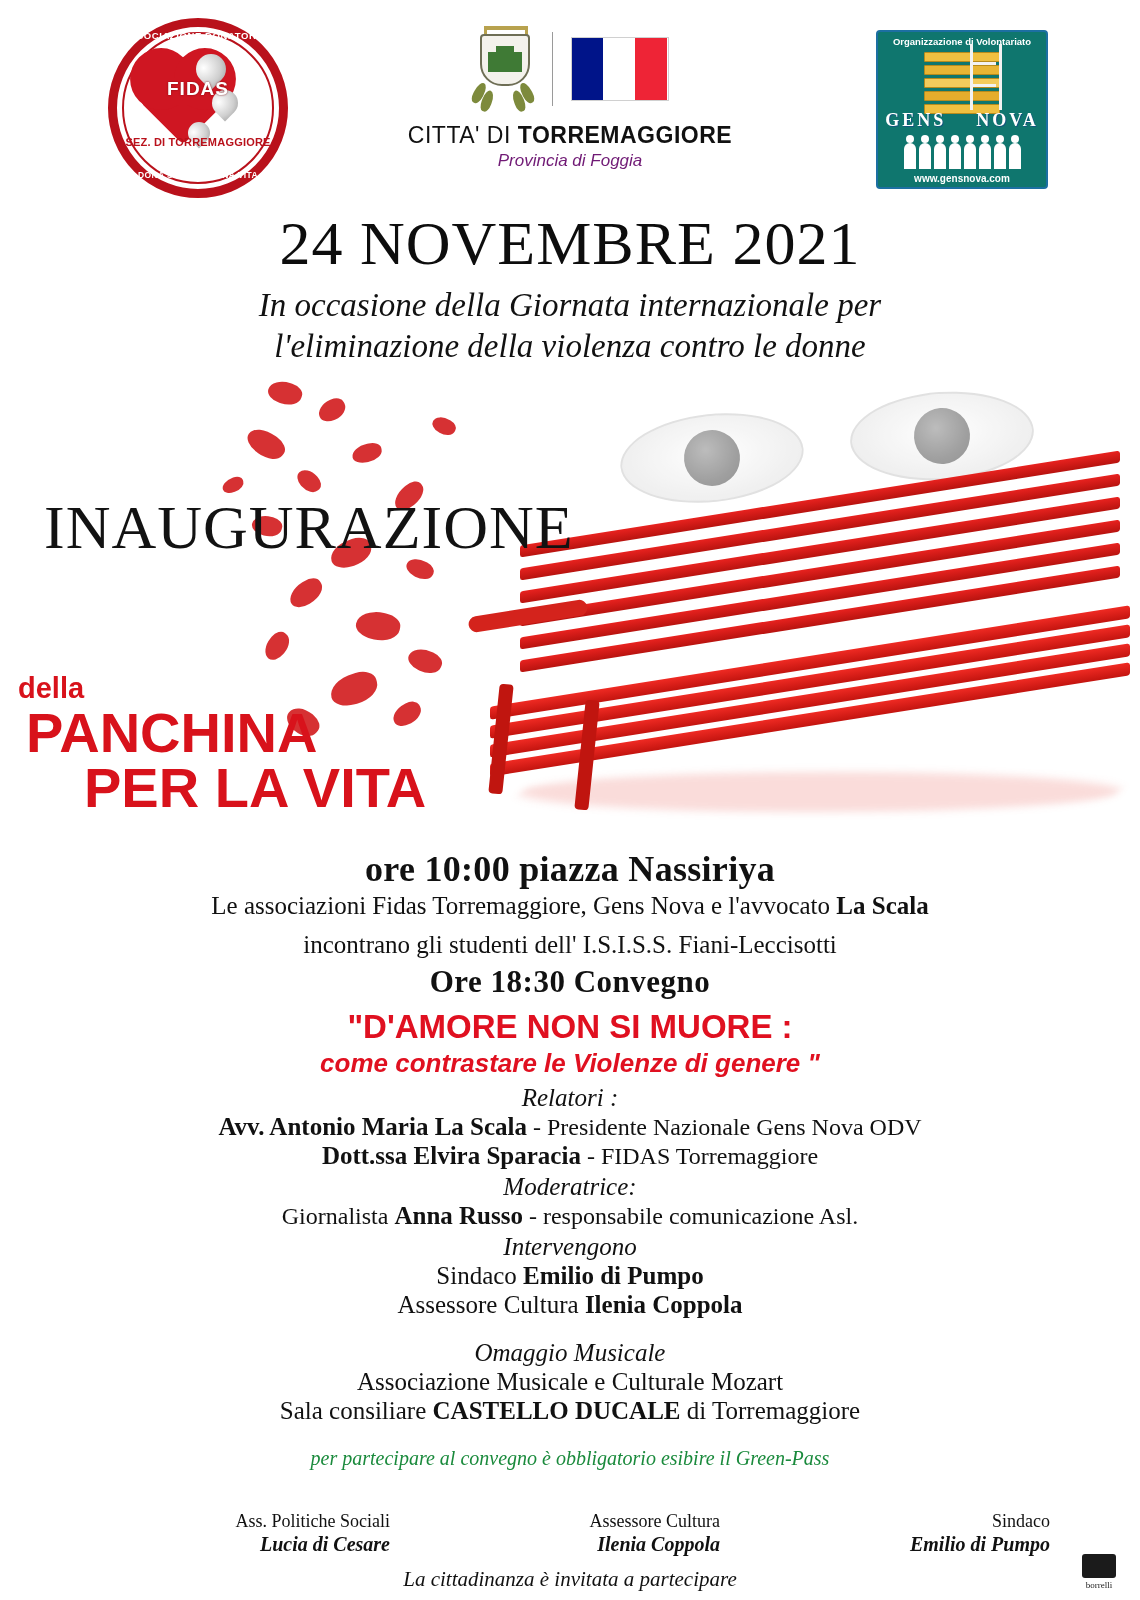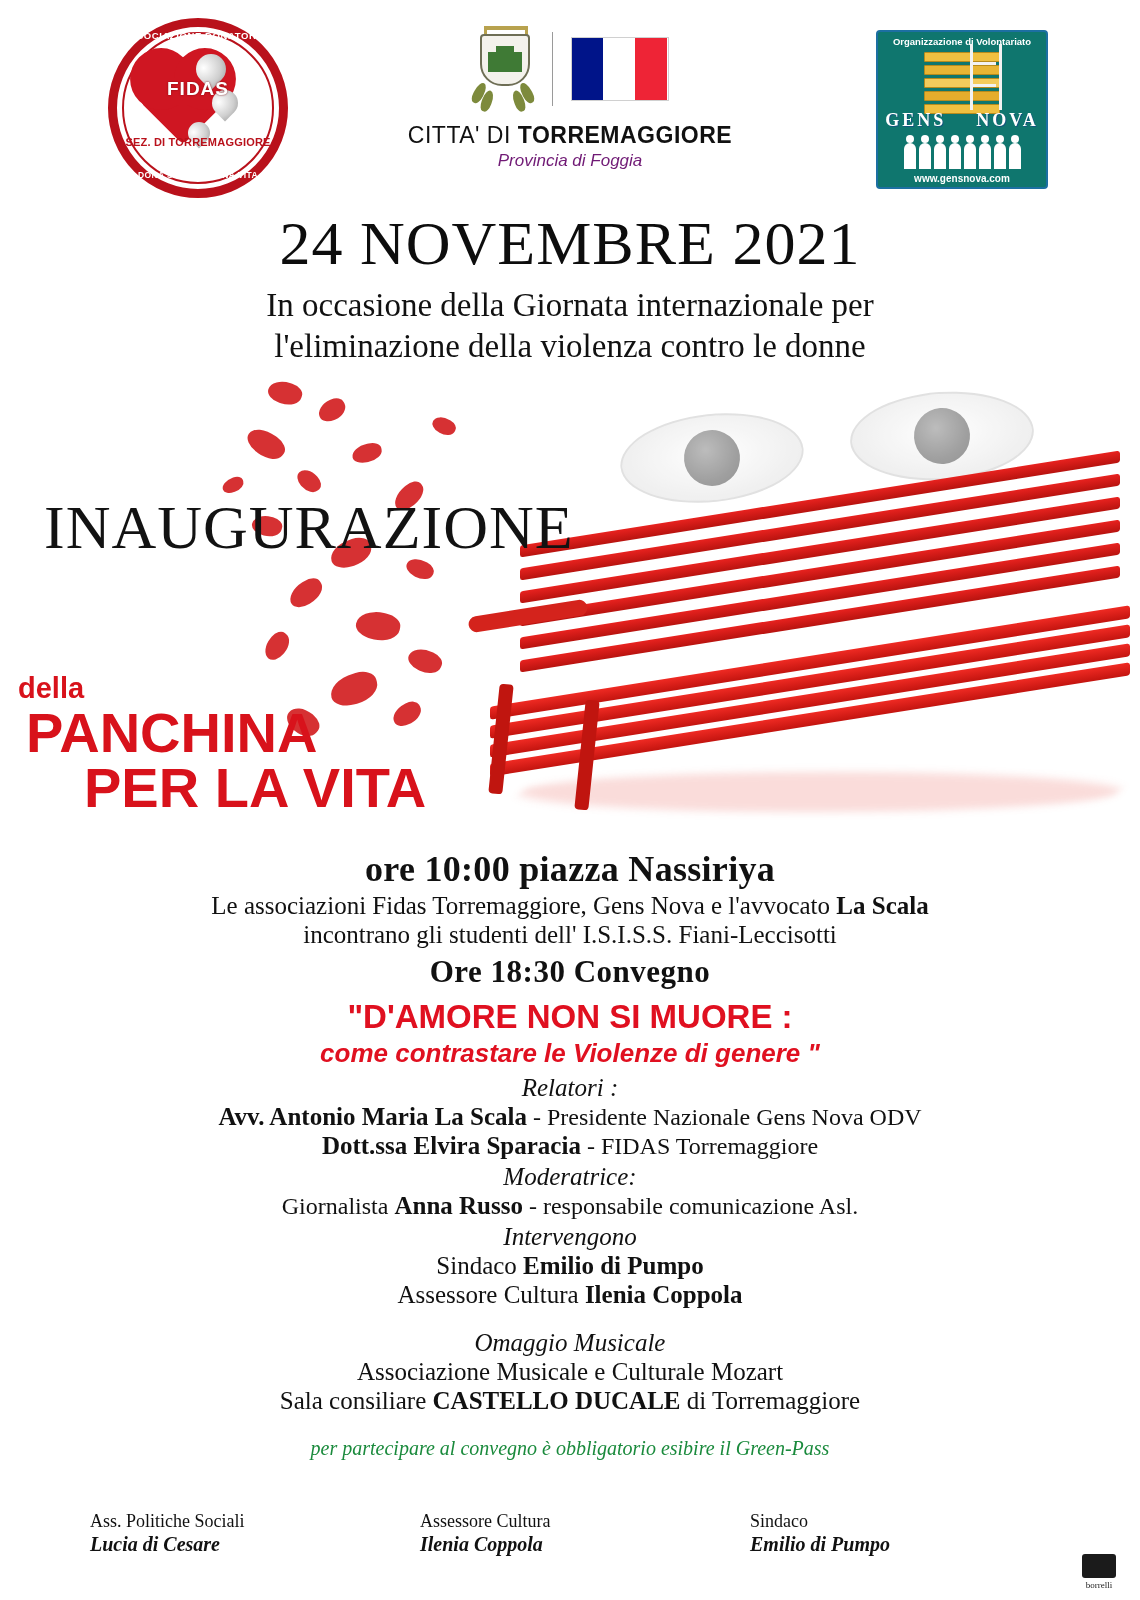--- a/index.html
+++ b/index.html
@@ -361,20 +361,21 @@
   
   .date-line {
     text-align: center;
     font-size: 62px;
     letter-spacing: 1px;
     margin-top: 8px;
     color: #0d0d0d;
   }
   .occasion {
     text-align: center;
+    font-style: italic;
     font-size: 33px;
     line-height: 1.25;
     margin-top: 6px;
     padding: 0 96px;
     color: #111;
   }
 
   
   .hero {
     position: relative;
@@ -540,21 +541,21 @@
     font-size: 36px;
     letter-spacing: 0.3px;
   }
   .ln-assoc {
     font-size: 25px;
     margin-top: 2px;
   }
   .ln-assoc b { font-weight: bold; }
   .ln-incontrano {
     font-size: 25px;
-    margin-top: 1px;
+    margin-top: 11px;
   }
   .ln-ore1830 {
     font-weight: bold;
     font-size: 31px;
     margin-top: 5px;
     letter-spacing: 0.5px;
   }
   .ln-title-red {
     font-family: "Liberation Sans", sans-serif;
     font-weight: bold;
@@ -614,21 +615,21 @@
   .footer {
     position: absolute;
     left: 0;
     bottom: 44px;
     width: 1140px;
     display: flex;
     justify-content: space-between;
     padding: 0 90px;
     box-sizing: border-box;
   }
-  .sig { text-align: left; width: 300px; margin-top: 26px; }
+  .sig { text-align: right; width: 300px; margin-top: 26px; }
   .sig .role { font-size: 18px; }
   .sig .name {
     font-weight: bold;
     font-style: italic;
     font-size: 20px;
     margin-top: 1px;
   }
   .invito {
     position: absolute;
     left: 0;
@@ -843,19 +844,20 @@
     <div class="sig">
       <div class="role">Assessore Cultura</div>
       <div class="name">Ilenia Coppola</div>
     </div>
     <div class="sig">
       <div class="role">Sindaco</div>
       <div class="name">Emilio di Pumpo</div>
     </div>
   </div>
 
+  <div class="invito">La cittadinanza è invitata a partecipare</div>
 
   <div class="borrelli">
     <div class="mark"></div>
     <div class="nm">borrelli</div>
   </div>
 
 </div>
 
 </body></html>

